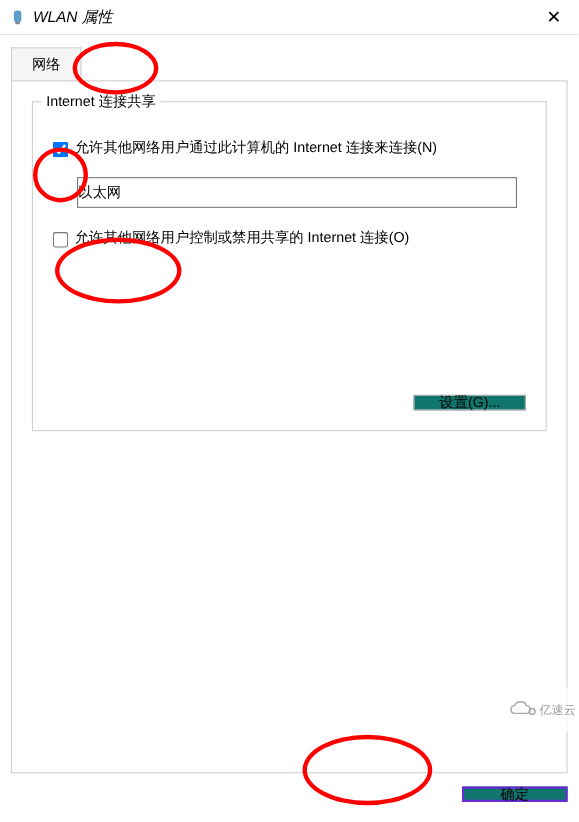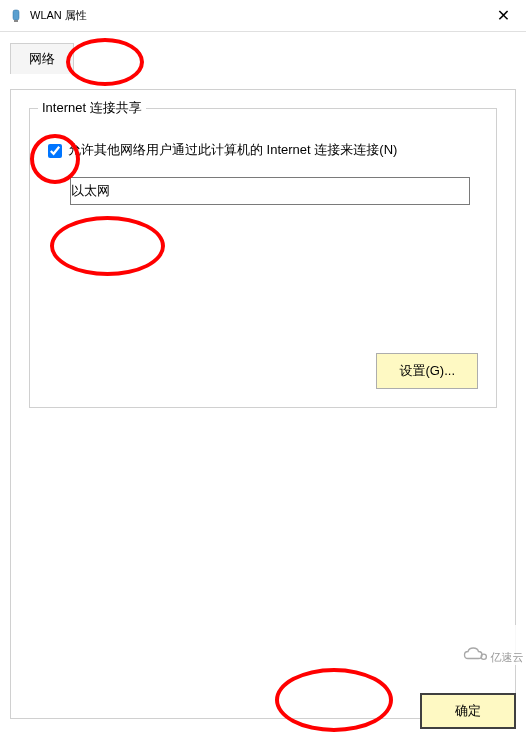--- a/index.html
+++ b/index.html
@@ -1,52 +1,52 @@
 <!DOCTYPE html>
 <html><head>
   <meta charset="utf-8">
   <style>
     * { box-sizing: border-box; font-family: "Microsoft YaHei", "Segoe UI", sans-serif; font-size: 13px; }
     body { margin: 0; background: #fff; width: 526px; height: 747px; position: relative; }
     
     .titlebar { height: 32px; display: flex; align-items: center; border-bottom: 1px solid #e0e0e0; padding: 0 0 0 8px; }
     .titlebar-icon { width: 16px; height: 16px; margin-right: 6px; display: flex; align-items: center; justify-content: center; }
-    .titlebar-title { flex: 1; font-size: 11px; }
+    .titlebar-title { flex: 1; font-size: 14px; font-style: italic; }
     .titlebar-close { width: 45px; height: 32px; display: flex; align-items: center; justify-content: center; font-size: 16px; cursor: default; }
     
     .tabs { display: flex; padding: 10px 10px 0 10px; position: relative; }
     .tab { padding: 6px 18px; border: 1px solid #d0d0d0; border-bottom: none; background: #fff; position: relative; cursor: default; }
     .tab.inactive { background: #f5f5f5; top: 1px; }
     .tab.active { border-bottom: 1px solid #fff; z-index: 2; top: 1px; }
     
-    .tab-content { border: 1px solid #d0d0d0; margin: 16px 10px; padding: 18px; height: 630px; position: relative; }
+    .tab-content { border: 1px solid #d0d0d0; margin: 0 10px; padding: 18px; height: 630px; position: relative; }
     
     .groupbox { border: 1px solid #d0d0d0; padding: 20px 18px 18px 18px; position: relative; height: 300px; }
     .groupbox-title { position: absolute; top: -10px; left: 8px; background: #fff; padding: 0 4px; font-size: 13px; }
     
-    .checkbox-row { display: flex; align-items: center; margin: 12px 0 18px 0; }
+    .checkbox-row { display: flex; align-items: flex-end; margin: 12px 0 18px 0; }
     .checkbox-row input[type="checkbox"] { margin: 2px 6px 0 0; width: 14px; height: 14px; }
     .checkbox-label { flex: 1; line-height: 1.4; }
     
     .field-label { margin: 8px 0 6px 22px; }
     .dropdown { margin: 0 0 18px 22px; width: 400px; height: 28px; border: 1px solid #7a7a7a; padding: 0 0; display: flex; align-items: center; background: #fff; position: relative; }
     
     .settings-btn-wrap { position: absolute; right: 18px; bottom: 18px; }
-    .btn { min-width: 96px; height: 36px; border: 1px solid #adadad; background: #fef9c3; padding: 0 22px; cursor: default; display: inline-flex; align-items: center; justify-content: center; }
-    .btn.default { border: 2px solid #404040; }
+    .btn { min-width: 96px; height: 14px; border: 1px solid #adadad; background: #0f766e; padding: 0 22px; cursor: default; display: inline-flex; align-items: center; justify-content: center; }
+    .btn.default { border: 2px solid #6d28d9; }
     
     .dialog-buttons { position: absolute; bottom: 18px; right: 10px; display: flex; gap: 8px; }
     
     .red-circle { position: absolute; border: 4px solid #ff0000; border-radius: 50%; pointer-events: none; z-index: 10; }
     .circle-tab { top: 38px; left: 66px; width: 78px; height: 48px; }
     .circle-check { top: 134px; left: 30px; width: 50px; height: 50px; }
     .circle-dropdown { top: 216px; left: 50px; width: 115px; height: 60px; }
     .circle-ok { top: 668px; left: 275px; width: 118px; height: 64px; }
     
-    .watermark { position: absolute; bottom: 82px; right: 0; width: 68px; height: 40px; background: #fff; display: flex; align-items: flex-end; justify-content: center; opacity: 0.85; }
+    .watermark { position: absolute; bottom: 82px; right: 0; width: 68px; height: 40px; background: #fff; display: flex; align-items: center; justify-content: center; opacity: 0.85; }
     .watermark svg { width: 28px; height: 20px; }
     .watermark-text { font-size: 11px; color: #888; margin-left: 2px; }
   </style>
 </head>
 <body>
 
 <div class="titlebar">
   <span class="titlebar-icon">
     <svg viewBox="0 0 16 16">
         <rect x="5" y="2" width="6" height="10" rx="2" fill="#5ba0d0" stroke="#2a6fa0" stroke-width="0.5"></rect>
@@ -67,20 +67,24 @@
 
     <div class="checkbox-row">
       <input type="checkbox" checked="" style="">
       <span class="checkbox-label">允许其他网络用户通过此计算机的 Internet 连接来连接(N)</span>
     </div>
 
     <div class="dropdown">
       <span>以太网</span>
     </div>
 
+    <div class="checkbox-row">
+      <input type="checkbox" style="">
+      <span class="checkbox-label">允许其他网络用户控制或禁用共享的 Internet 连接(O)</span>
+    </div>
 
     <div class="settings-btn-wrap">
       <button class="btn">设置(G)...</button>
     </div>
   </div>
 </div>
 
 <div class="dialog-buttons">
   <button class="btn default">确定</button>
 </div>

